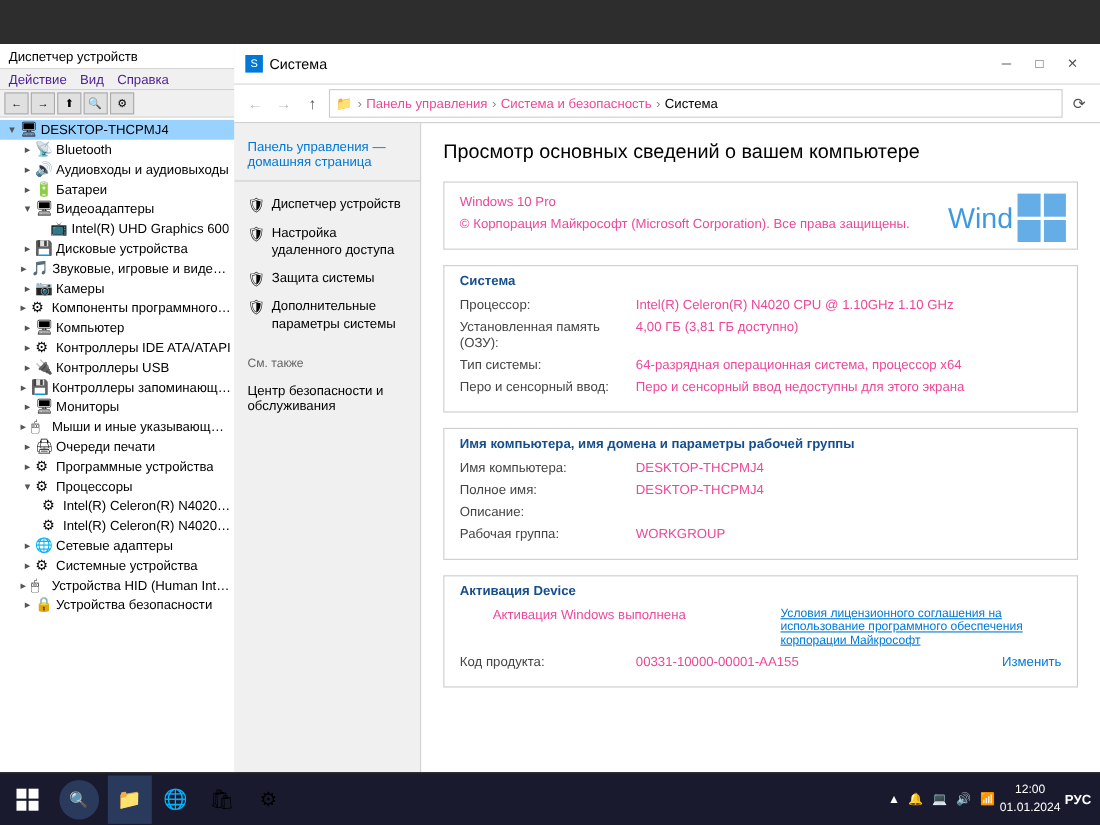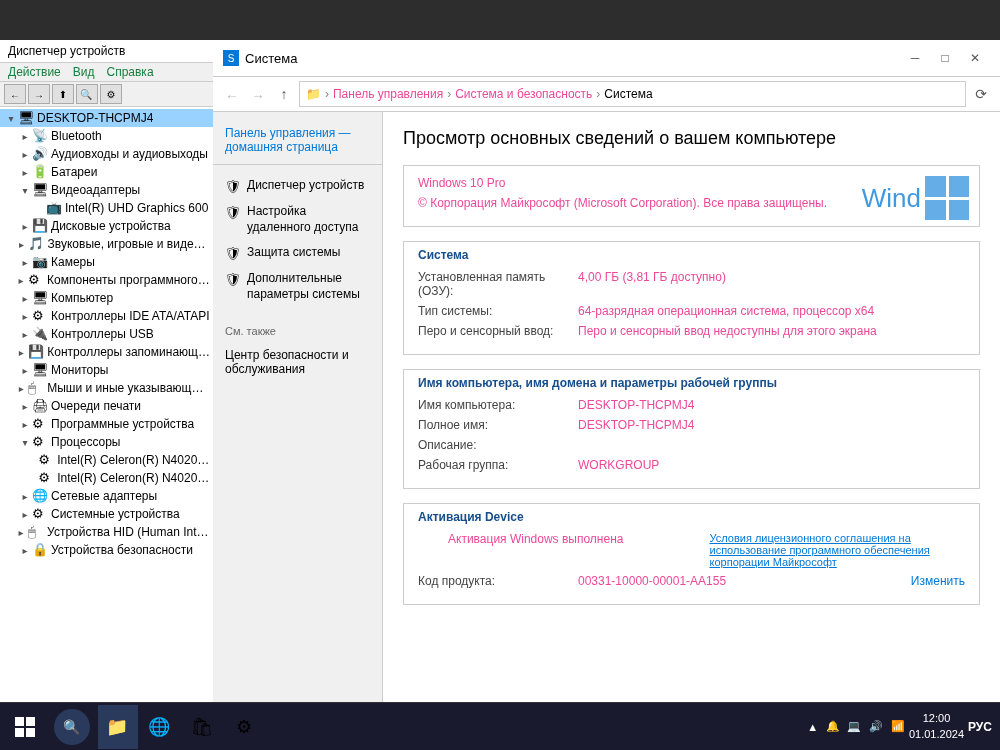--- a/index.html
+++ b/index.html
@@ -124,21 +124,21 @@
     .devmgr-menu {
       display: flex;
       gap: 12px;
       padding: 2px 8px;
       background: #f0f0f0;
       border-bottom: 1px solid #ccc;
       font-size: 12px;
     }
     .devmgr-menu span {
       cursor: pointer;
-      color: #15803d;
+      color: #4c1d95;
     }
     .devmgr-toolbar {
       display: flex;
       gap: 2px;
       padding: 2px 4px;
       background: #f0f0f0;
       border-bottom: 1px solid #ccc;
     }
     .toolbar-btn {
       width: 22px;
@@ -657,20 +657,24 @@
               <div style="background:#0078d7;"></div>
               <div style="background:#0078d7;"></div>
             </div>
           </div>
         </div>
 
         <div class="section-group">
           <div class="section-title">Система</div>
           <div id="system-rows">
               <div class="info-row">
+                <span class="info-label">Процессор:</span>
+                <span class="info-value">Intel(R) Celeron(R) N4020 CPU @ 1.10GHz  1.10 GHz</span>
+              </div>
+              <div class="info-row">
                 <span class="info-label">Установленная память (ОЗУ):</span>
                 <span class="info-value">4,00 ГБ (3,81 ГБ доступно)</span>
               </div>
               <div class="info-row">
                 <span class="info-label">Тип системы:</span>
                 <span class="info-value">64-разрядная операционная система, процессор x64</span>
               </div>
               <div class="info-row">
                 <span class="info-label">Перо и сенсорный ввод:</span>
                 <span class="info-value">Перо и сенсорный ввод недоступны для этого экрана</span>

